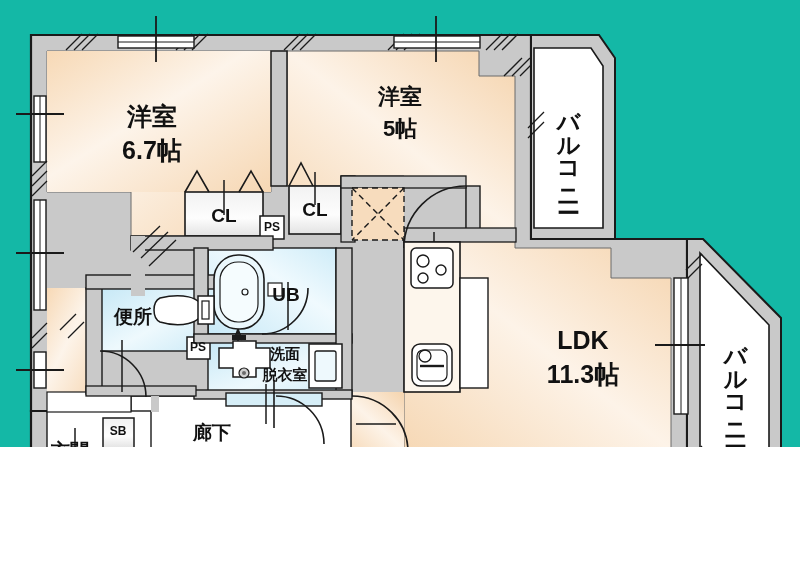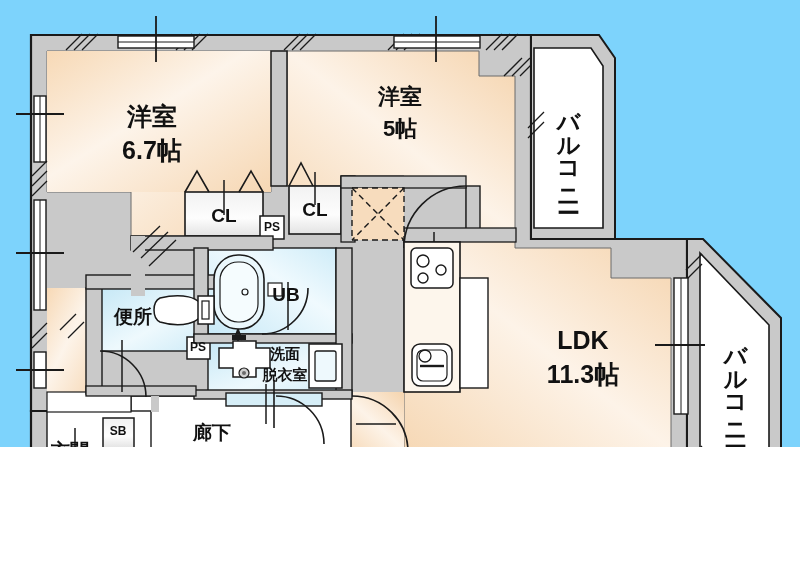--- a/index.html
+++ b/index.html
@@ -7,21 +7,21 @@
     padding: 0;
     background: #ffffff;
   }
   body {
     font-family: "Liberation Sans", sans-serif;
   }
   #floorplan-root {
     position: relative;
     width: 800px;
     height: 447px;
-    background: #7dd3fc;
+    background: #14b8a6;
     overflow: hidden;
   }
   #floorplan-svg {
     position: absolute;
     left: 0;
     top: 0;
     width: 800px;
     height: 587px;
   }
   .rm-label {

